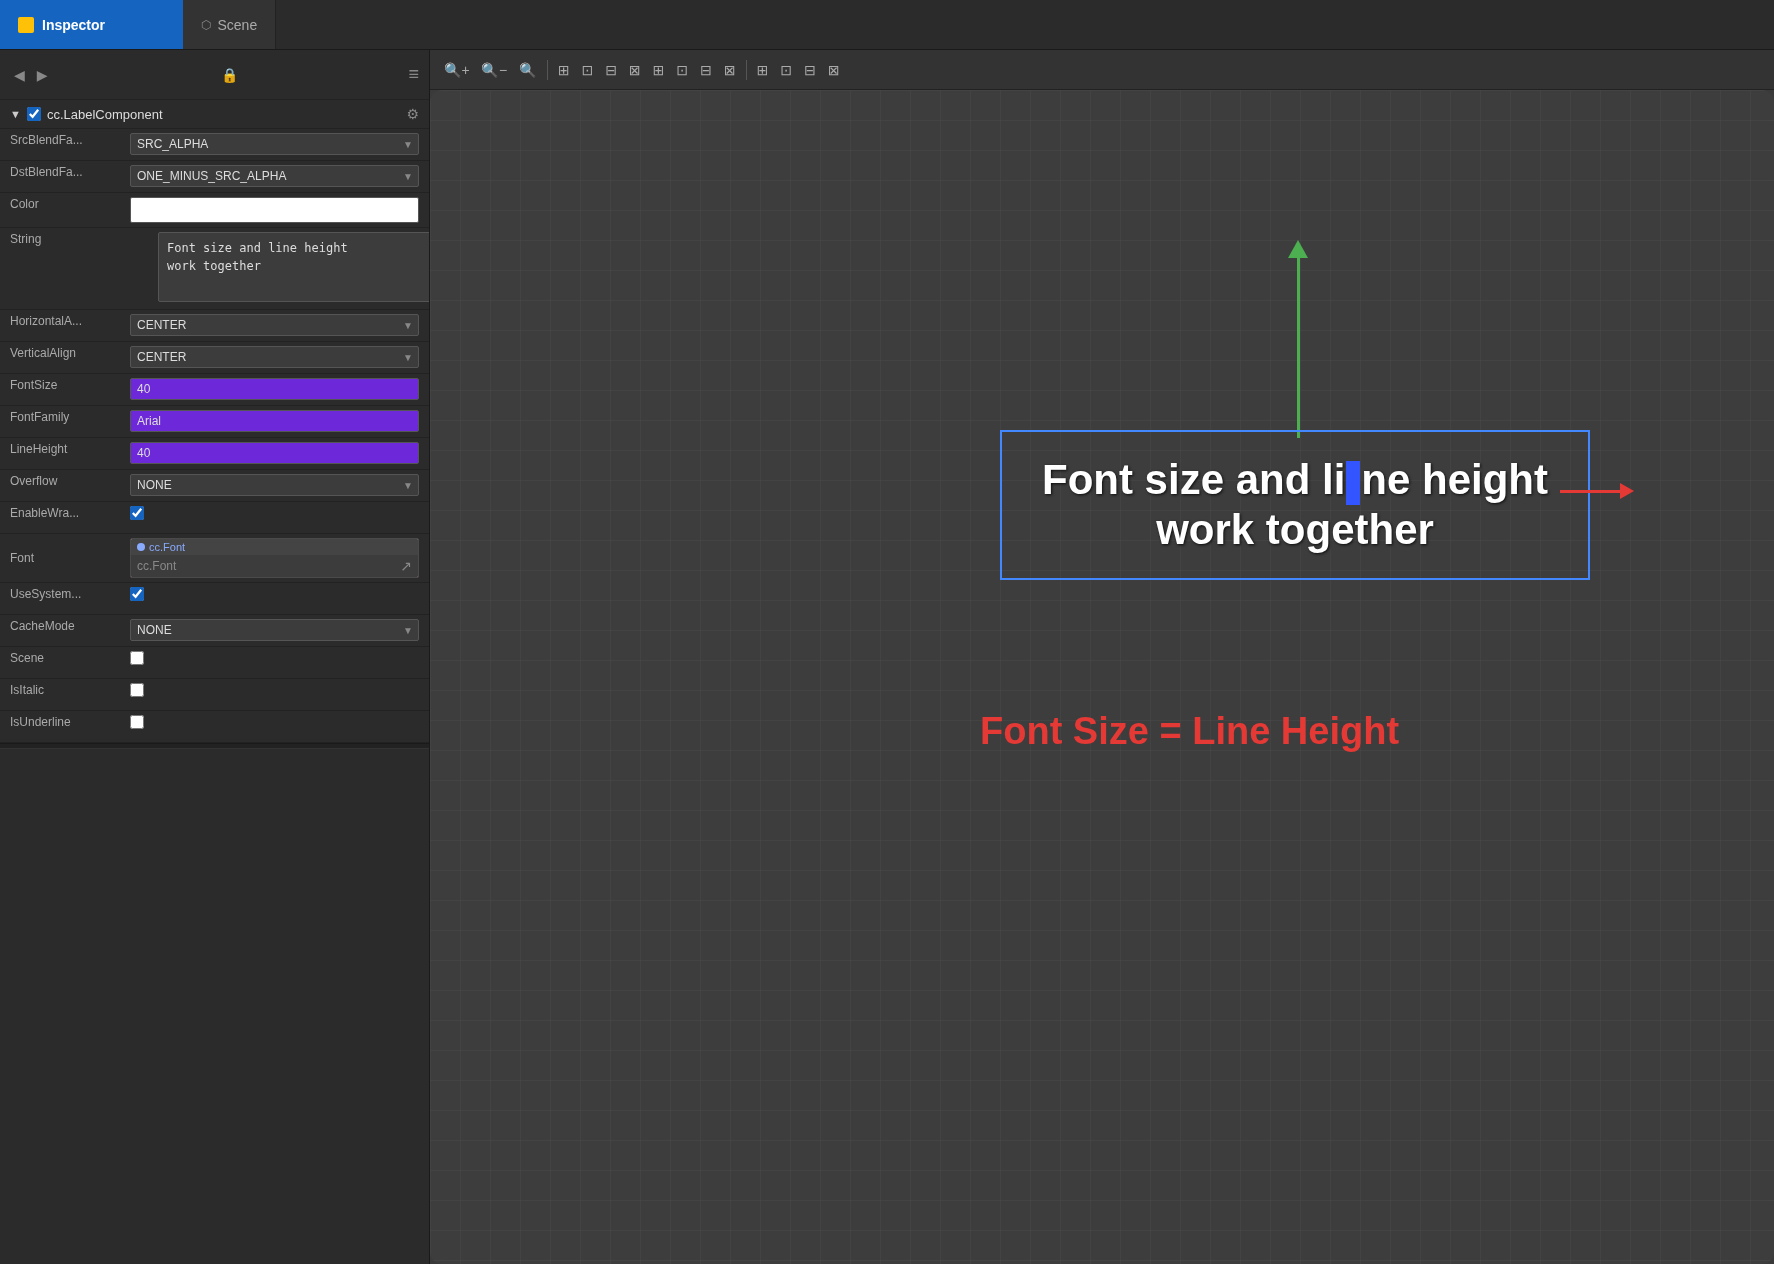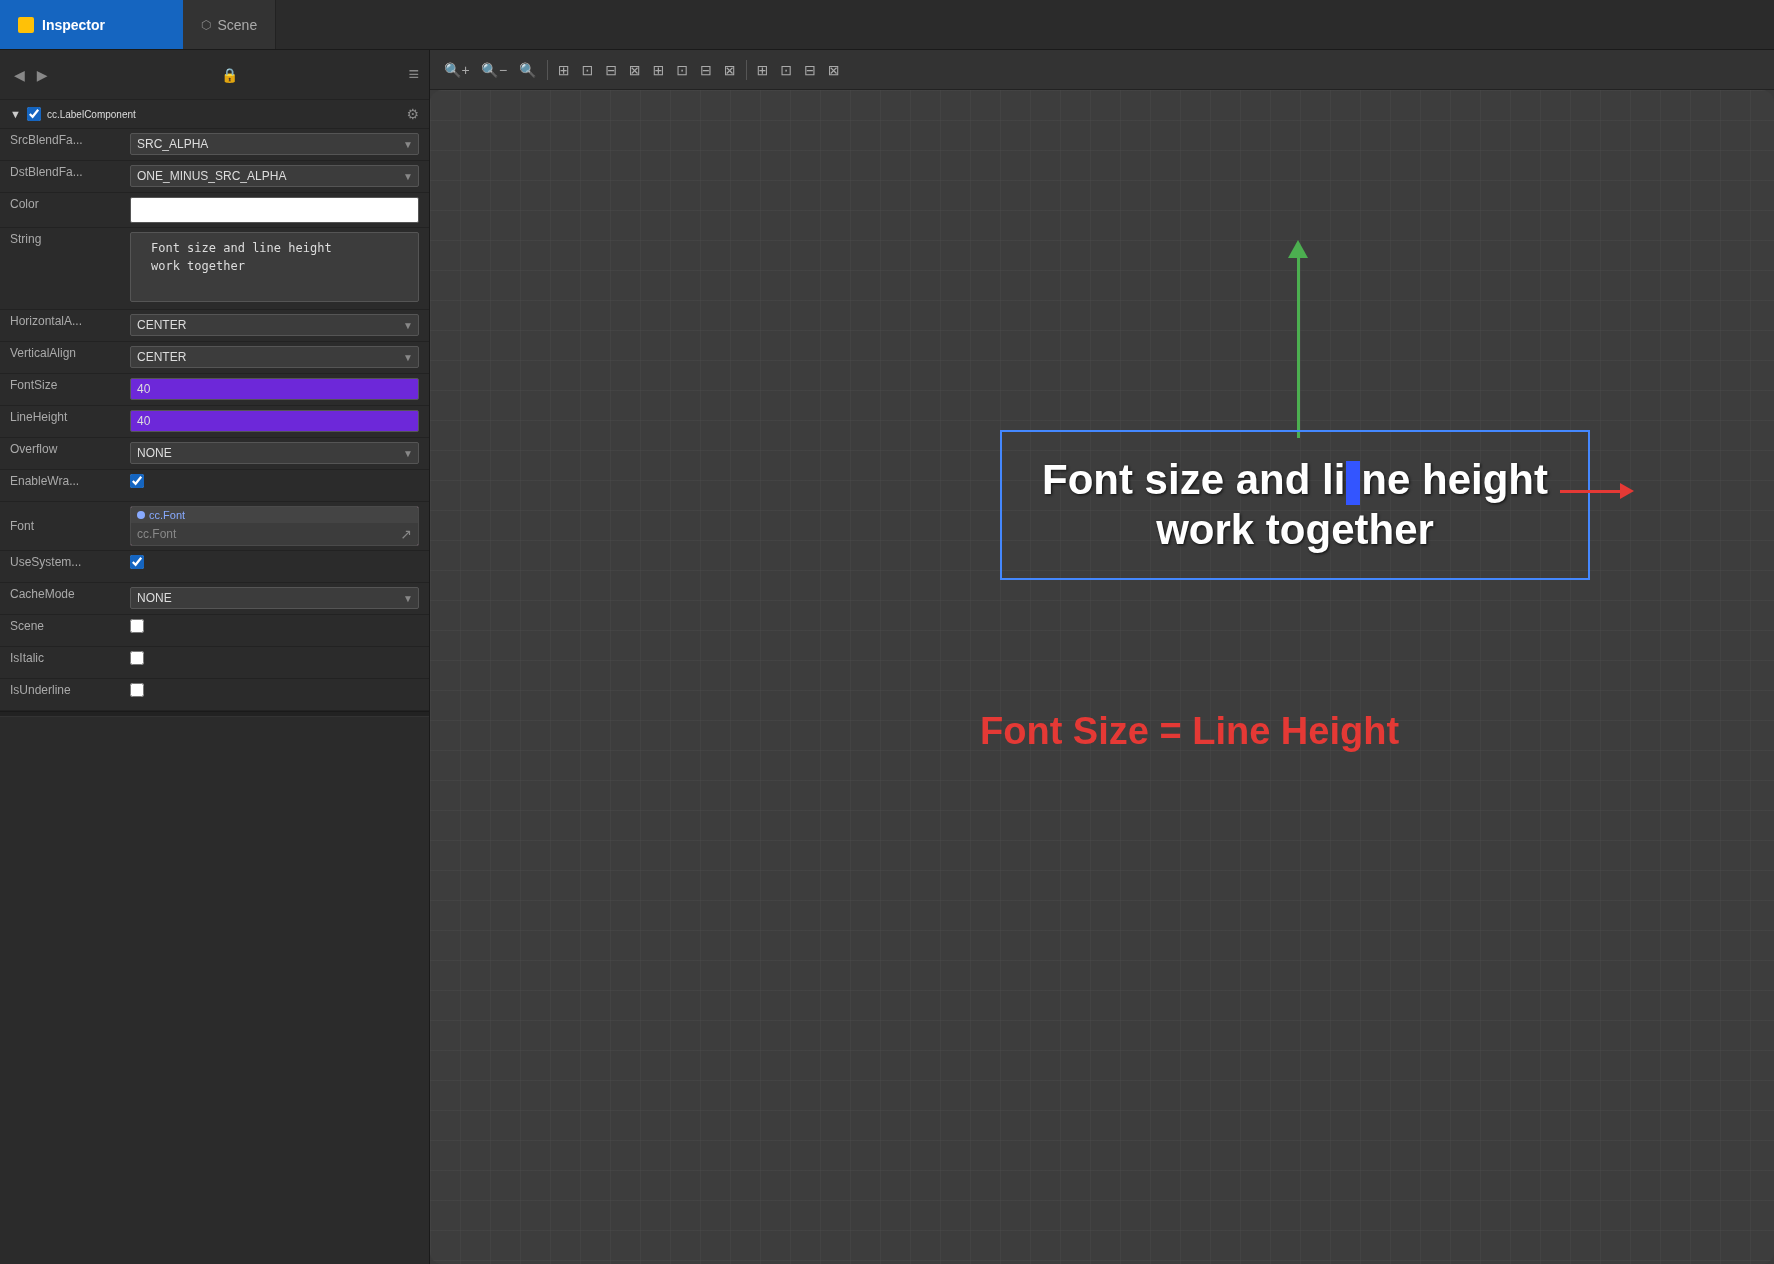--- a/index.html
+++ b/index.html
@@ -122,21 +122,21 @@
       color: #ccc;
       font-size: 11px;
     }
     .component-checkbox {
       width: 14px;
       height: 14px;
       accent-color: #1565c0;
     }
     .component-name {
       color: #ddd;
-      font-size: 10px;
+      font-size: 13px;
       font-weight: 500;
       flex: 1;
     }
     .component-gear {
       color: #888;
       cursor: pointer;
       font-size: 14px;
     }
 
     
@@ -208,26 +208,27 @@
       font-size: 12px;
       border-radius: 2px;
     }
 
     
     .string-textarea {
       width: 100%;
       background: #3c3c3c;
       border: 1px solid #555;
       color: #ddd;
-      padding: 6px 20px;
+      padding: 6px 8px;
       font-size: 12px;
       border-radius: 2px;
       resize: none;
       min-height: 70px;
       line-height: 1.5;
+      margin-left: 28px;
     }
 
     
     .string-row {
       display: flex;
       align-items: flex-start;
       padding: 4px 10px;
       min-height: 80px;
       border-bottom: 1px solid #222;
     }
@@ -523,20 +524,26 @@
       </div>
     </div>
 
     <div class="prop-row">
       <span class="prop-label">FontSize</span>
       <div class="prop-value">
         <input class="prop-input" type="text" value="40" style="">
       </div>
     </div>
 
+    <div class="prop-row">
+      <span class="prop-label">FontFamily</span>
+      <div class="prop-value">
+        <input class="prop-input" type="text" value="Arial" style="">
+      </div>
+    </div>
 
     <div class="prop-row">
       <span class="prop-label">LineHeight</span>
       <div class="prop-value">
         <input class="prop-input" type="text" value="40" style="">
       </div>
     </div>
 
     <div class="prop-row">
       <span class="prop-label">Overflow</span>

